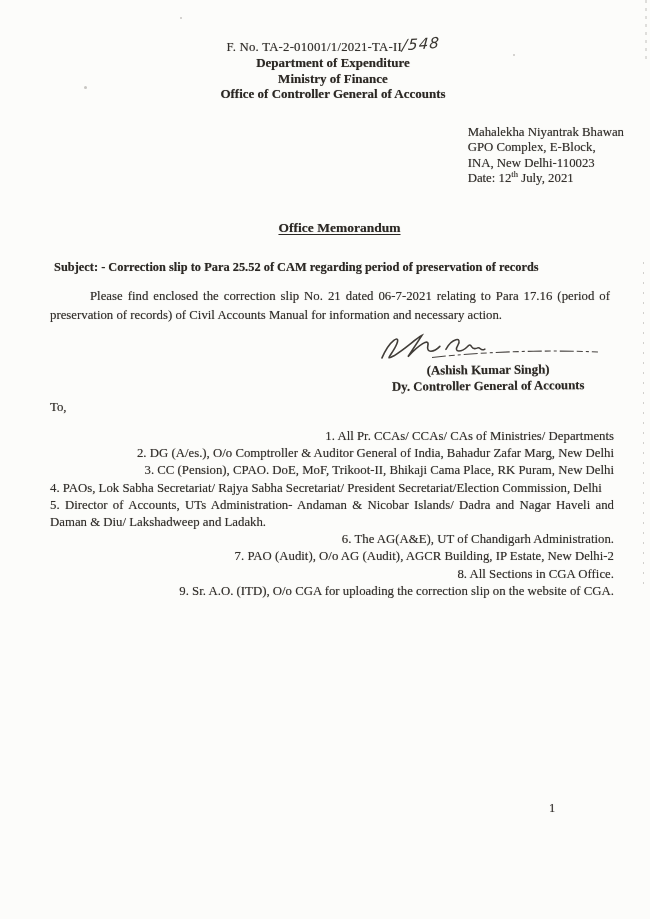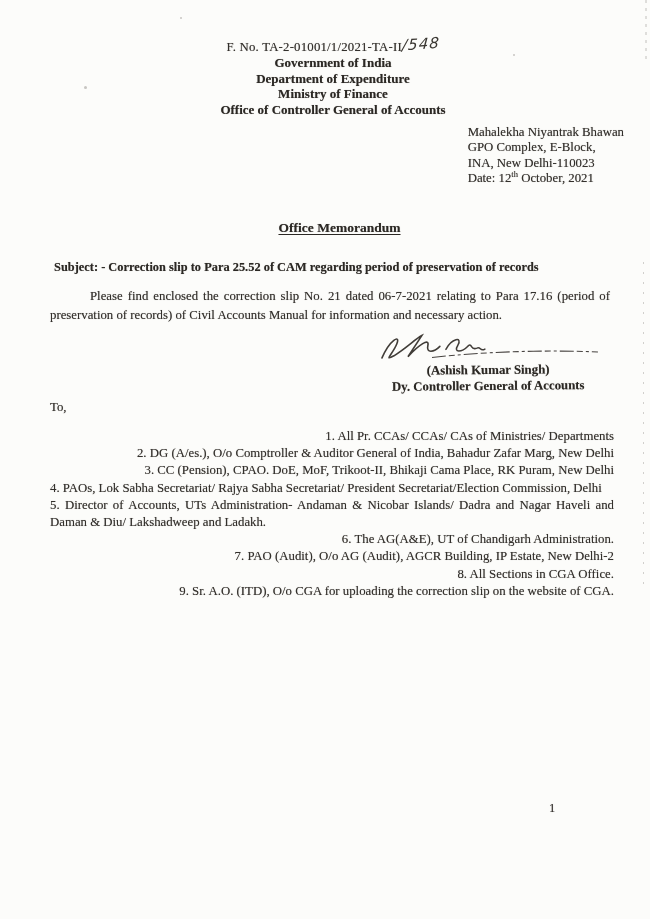--- a/index.html
+++ b/index.html
@@ -148,31 +148,30 @@
   .speck2{left:513px;top:54px;width:2px;height:2px;}
   .speck3{left:180px;top:17px;width:2px;height:2px;}
 </style>
 </head>
 <body>
 
 <div class="page">
 
   <div class="header-block">
     <div class="file-number-line"><span>F. No. TA-2-01001/1/2021-TA-II</span><span class="handwritten">/548</span></div>
-    <div class="org-line">Government of India</div>
     <div class="org-line">Department of Expenditure</div>
     <div class="org-line">Ministry of Finance</div>
     <div class="org-line">Office of Controller General of Accounts</div>
   </div>
 
   <div class="address-block">
     <div>Mahalekha Niyantrak Bhawan</div>
     <div>GPO Complex, E-Block,</div>
     <div>INA, New Delhi-110023</div>
-    <div class="date-line"><span>Date:  12</span><sup>th</sup><span> October, 2021</span></div>
+    <div class="date-line"><span>Date:  12</span><sup>th</sup><span> July, 2021</span></div>
   </div>
 
   <div class="memo-title"><span>Office Memorandum</span></div>
 
   <div class="subject-line">Subject: - Correction slip to Para 25.52 of CAM regarding period of preservation of records</div>
 
   <div class="body-paragraph">Please find enclosed the correction slip No. 21 dated 06-7-2021 relating to Para 17.16 (period of preservation of records) of Civil Accounts Manual for information and necessary action.</div>
 
   <div class="signature-block">
     <svg class="signature-scrawl" width="228" height="38" viewBox="0 0 228 38">

